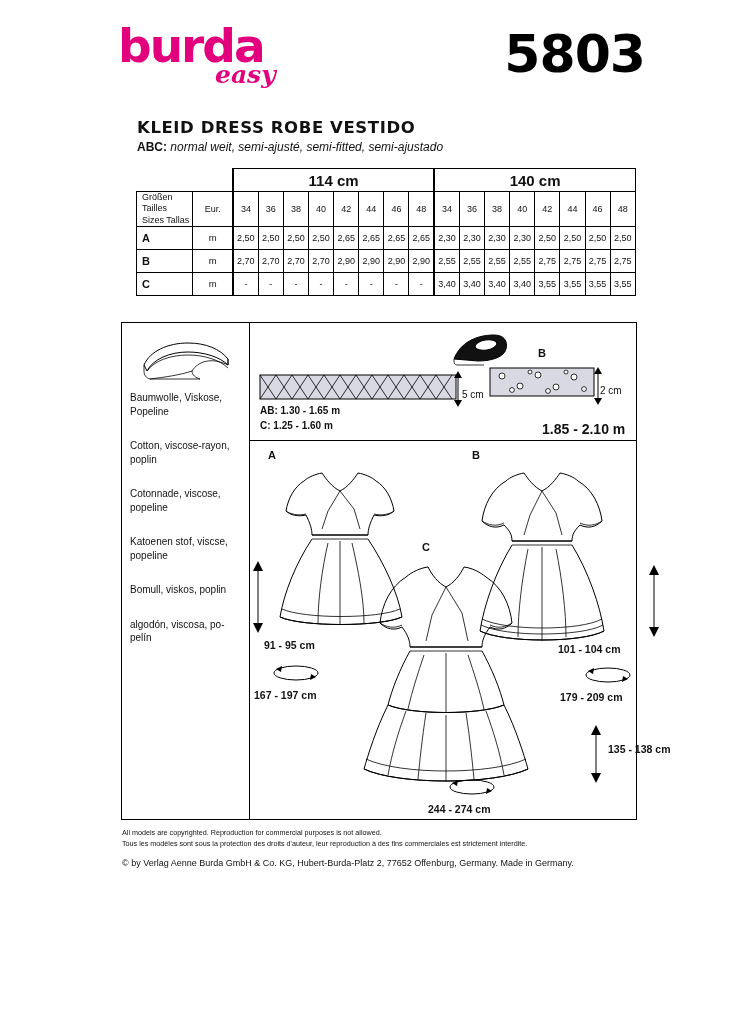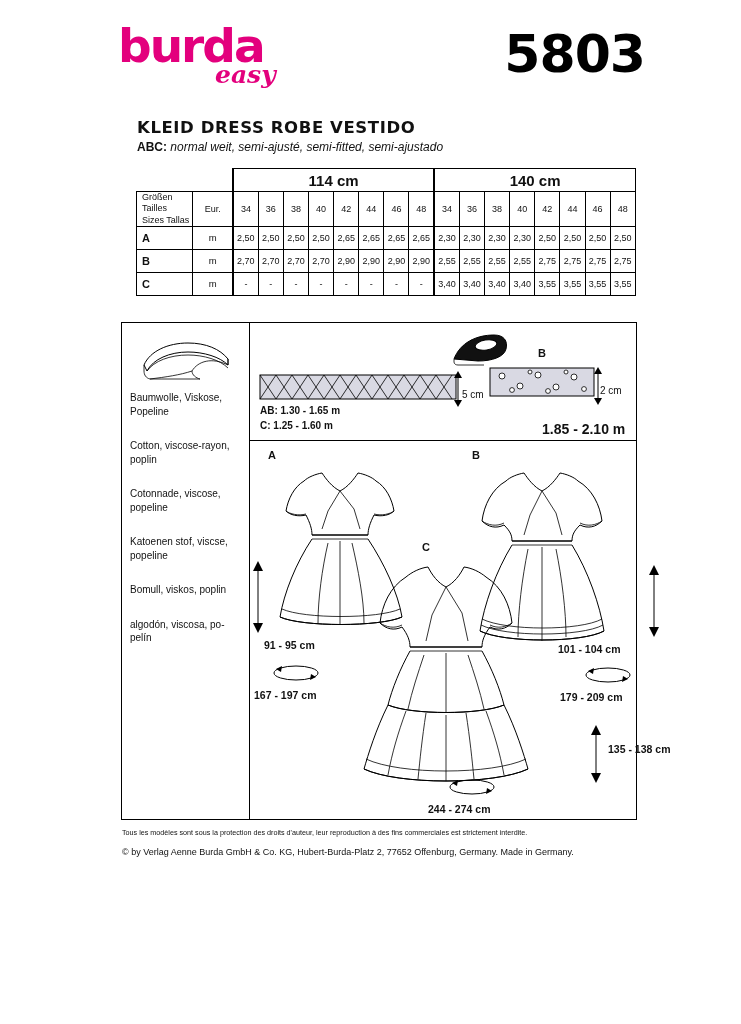--- a/index.html
+++ b/index.html
@@ -483,15 +483,16 @@
         <ellipse cx="26" cy="12" rx="22" ry="7" class="stroke"></ellipse>
         <path d="M6 8 L12 5 L11 11 Z" fill="#000"></path>
         <path d="M46 16 L40 19 L41 13 Z" fill="#000"></path>
       </svg>
     </div>
     <div class="meas" style="left:178px; top:362px;">244 - 274 cm</div>
   </div>
 </div>
 
 <div class="footer">
+  <div>All models are copyrighted. Reproduction for commercial purposes is not allowed.</div>
   <div>Tous les modèles sont sous la protection des droits d'auteur, leur reproduction à des fins commerciales est strictement interdite.</div>
   <div class="copy">© by Verlag Aenne Burda GmbH &amp; Co. KG, Hubert-Burda-Platz 2, 77652 Offenburg, Germany. Made in Germany.</div>
 </div>
 
 </body></html>

